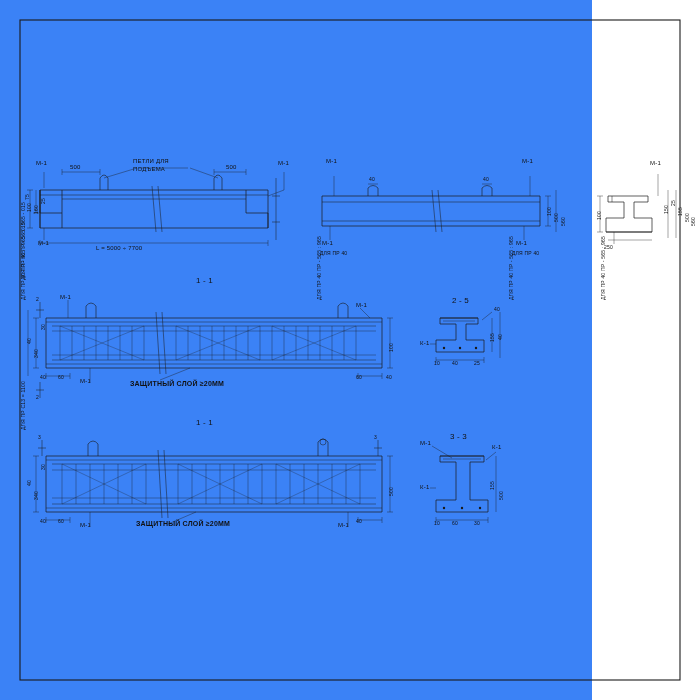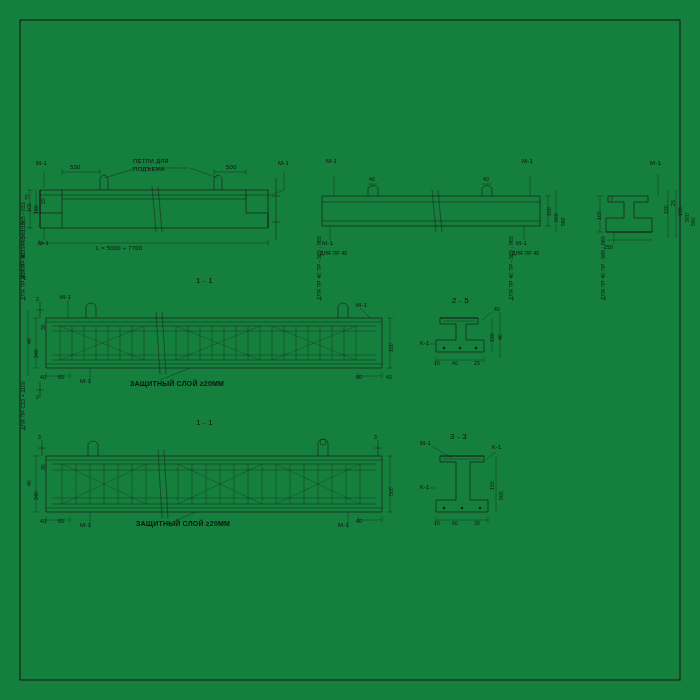--- a/index.html
+++ b/index.html
@@ -9,23 +9,23 @@
   }
   body {
     width: 700px;
     height: 700px;
     font-family: "Liberation Sans", sans-serif;
     color: #111111;
     overflow: hidden;
   }
   #sheet {
     position: relative;
-    width: 700px;
+    width: 592px;
     height: 700px;
-    background: #15803d;
+    background: #3b82f6;
   }
   #sheet svg {
     position: absolute;
     left: 0;
     top: 0;
   }
   .lbl {
     position: absolute;
     font-family: "Liberation Sans", sans-serif;
     font-size: 6px;

